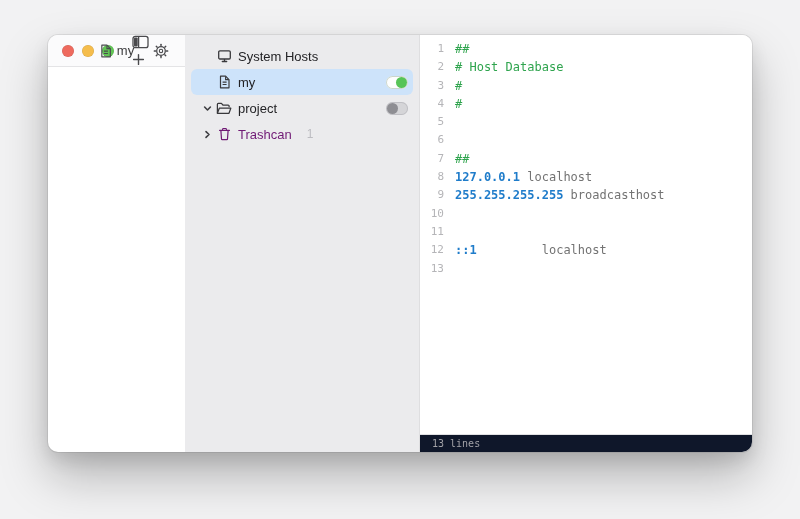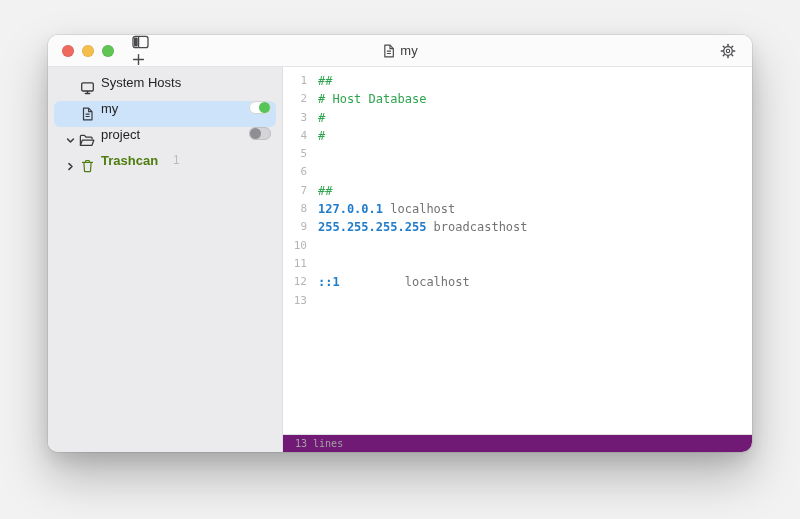--- a/index.html
+++ b/index.html
@@ -6,21 +6,21 @@
   html,body { margin:0; padding:0; }
   body {
     width:800px; height:519px; position:relative; overflow:hidden;
     background:#f2f2f3;
     font-family:"Liberation Sans", sans-serif;
     -webkit-font-smoothing:antialiased;
   }
   .window {
     position:absolute; left:48px; top:35px; width:704px; height:417px;
     background:#ffffff; border-radius:10px; overflow:hidden;
-    display:flex; flex-direction:column;
+    display:flex; flex-direction:row;
     box-shadow:0 24px 48px rgba(0,0,0,.26), 0 8px 18px rgba(0,0,0,.10), 0 0 0 1px rgba(0,0,0,.07);
   }
   
   .titlebar {
     flex:0 0 32px; height:32px; background:#fbfbfc;
     border-bottom:1px solid #e4e4e6;
     display:flex; align-items:center; padding:0 14px; position:relative;
   }
   .traffic { display:flex; gap:8px; }
   .light { width:12px; height:12px; border-radius:50%; box-shadow:inset 0 0 0 0.5px rgba(0,0,0,.12); }
@@ -35,51 +35,51 @@
   .title-center .doc { color:#4a4a4d; display:flex; }
   .gear-wrap { margin-left:auto; }
   
   .main { flex:1; display:flex; min-height:0; }
   .sidebar {
     flex:0 0 235px; width:235px; background:var(--sidebar-bg,#ebebed);
     border-right:1px solid #dedee0; padding-top:8px; overflow:hidden;
   }
   .row {
     height:26px; margin:0 6px; border-radius:6px;
-    display:flex; padding:0 5px 0 8px;
+    display:flex; align-items:center; padding:0 5px 0 8px;
     font-size:13px; color:#232326;
   }
   .row.selected { background:var(--selection-blue,#cde3fa); }
   .chev { width:16px; flex:0 0 16px; display:flex; align-items:center; justify-content:center; color:#3e3e42; }
   .indent { width:16px; flex:0 0 16px; }
   .row .ficon { width:18px; flex:0 0 18px; display:flex; align-items:center; justify-content:center; margin-right:5px; color:#39393c; }
   .row .label { white-space:nowrap; }
   .row .count { margin-left:15px; color:#bcbcc1; font-size:12px; }
   .row .spacer { flex:1; }
-  .row.muted .label, .row.muted .ficon { color:#4d7c0f;font-weight:bold; }
+  .row.muted .label, .row.muted .ficon { color:#701a75; }
   
   .toggle { width:22px; height:13px; border-radius:7px; position:relative; display:inline-block; flex:0 0 22px; }
   .toggle.on  { background:#fdfefd; box-shadow:inset 0 0 0 1px #ccd6cc; }
   .toggle.off { background:#d5d5d8; box-shadow:inset 0 0 0 1px #bfbfc4; }
   .knob { position:absolute; top:1px; width:11px; height:11px; border-radius:50%; }
   .toggle.on  .knob { right:1px; background:var(--toggle-green,#57c457); }
   .toggle.off .knob { left:1px;  background:#8e8e93; }
   
   .editor-pane { flex:1; min-width:0; display:flex; flex-direction:column; background:#fff; }
   .editor { flex:1; padding-top:5px; overflow:hidden; font-family:"DejaVu Sans Mono", monospace; }
   .ed-line { display:flex; height:18.3px; line-height:18.3px; }
   .lnum { flex:0 0 24px; width:24px; text-align:right; color:#b5b5b8; font-size:11px; }
   .lcontent { white-space:pre; padding-left:11px; font-size:12px; color:#1d1d1f; }
   .seg-comment { color:var(--comment-green,#2fa44e); }
   .seg-ip { color:var(--ip-blue,#1f7cca); font-weight:bold;margin-top:7px; }
   .seg-host { color:#737373; }
   .seg-plain { color:#1d1d1f; }
   
   .statusbar {
-    flex:0 0 18px; height:18px; background:#701a75; border-top:1px solid #e1e1e3;
+    flex:0 0 18px; height:18px; background:#0f172a; border-top:1px solid #e1e1e3;
     display:flex; align-items:center; padding:0 12px;
     font-family:"DejaVu Sans Mono", monospace; font-size:10px; color:#a2a2a7;
   }
 </style>
 </head>
 <body>
 
 <div class="window">
 
   <div class="titlebar">

